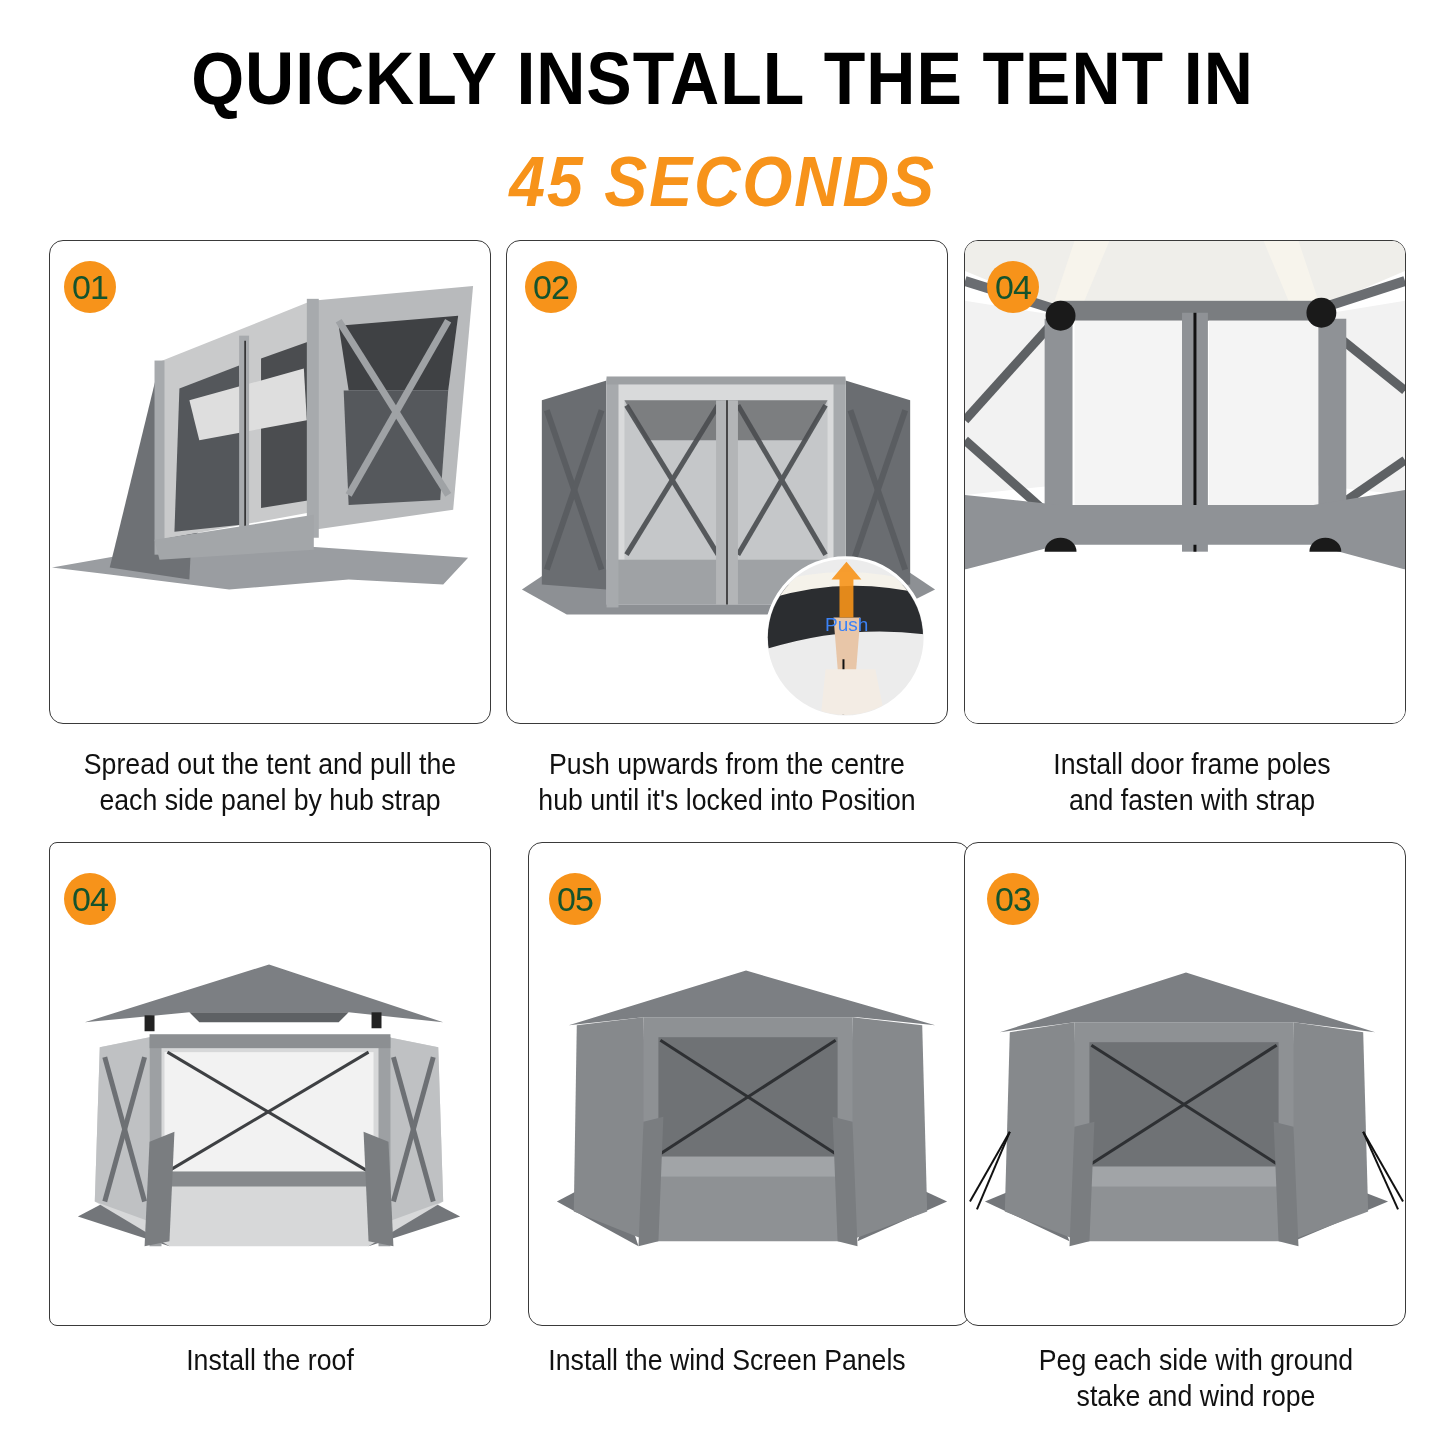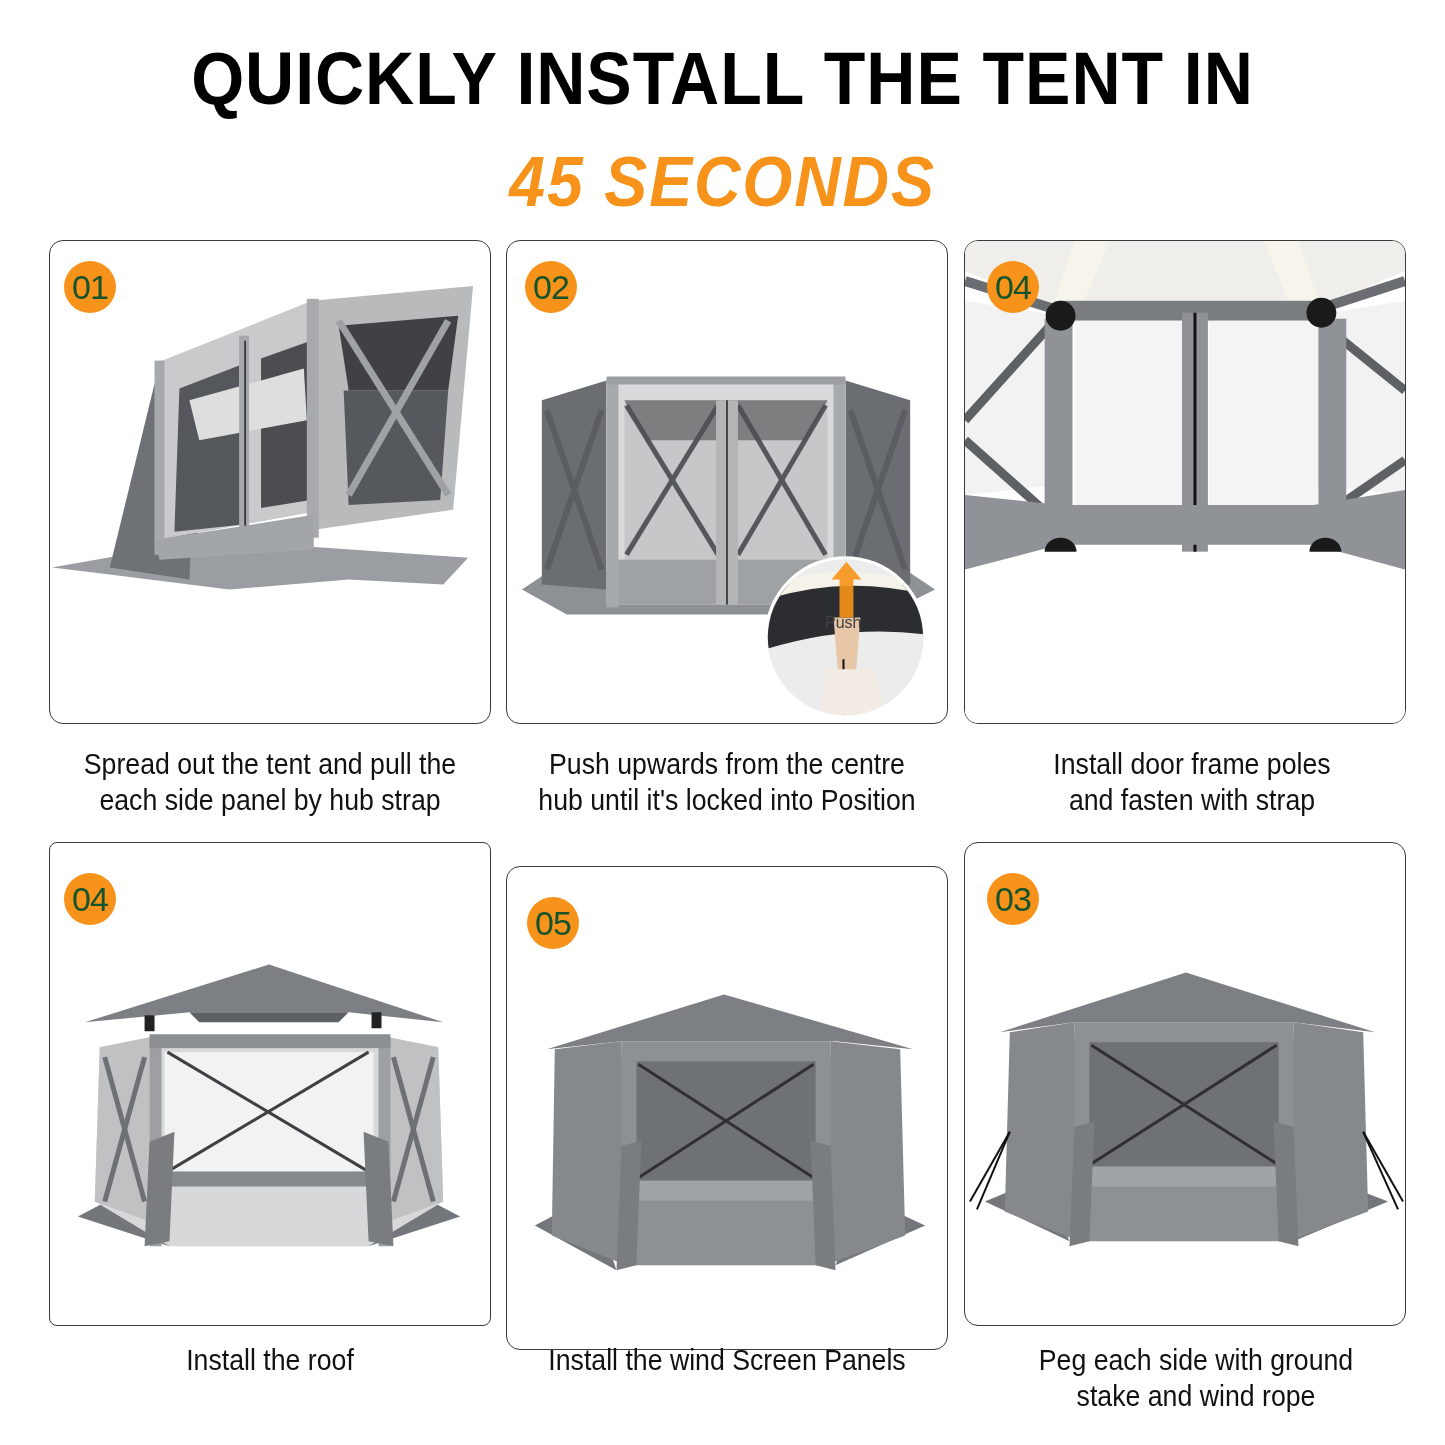--- a/index.html
+++ b/index.html
@@ -21,21 +21,21 @@
     position:absolute; width:52px; height:52px; border-radius:50%;
     background:#f7931a; color:#14532d; font-size:34px; line-height:52px;
     text-align:center; font-family:"Liberation Sans", sans-serif; letter-spacing:-1px;
     z-index:3;
   }
   .caption {
     position:absolute; width:460px; text-align:center; font-size:29px; line-height:36px;
     color:#111; transform:scaleX(0.92);
   }
   .push-label {
-    position:absolute; font-size:16px; color:#404040; font-weight:normal; z-index:4;
+    position:absolute; font-size:19px; color:#3b82f6; font-weight:normal; z-index:4;
   }
 </style>
 </head>
 <body>
 
 <div class="headline line1">QUICKLY INSTALL THE TENT IN</div>
 <div class="headline line2">45 SECONDS</div>
 
 <div class="card" style="left:49px; top:240px;">
   <div class="badge" style="left:14px; top:20px;">01</div>
@@ -190,21 +190,21 @@
     <polygon points="35,180 220,122 395,180 300,170 140,170" fill="#7c7f83"></polygon>
     <polygon points="140,170 300,170 290,180 150,180" fill="#5e6164"></polygon>
     <rect x="95" y="173" width="10" height="16" fill="#222"></rect>
     <rect x="323" y="170" width="10" height="16" fill="#222"></rect>
   </svg>
 </div>
 <div class="caption" style="left:40px; top:1342px;">
   <div>Install the roof</div>
 </div>
 
-<div class="card" style="left:506px; top:842px;margin-top:24px;">
+<div class="card" style="left:528px; top:842px;">
   <div class="badge" style="left:20px; top:30px;">05</div>
   <svg class="art" viewBox="0 0 442 484">
     <polygon points="28,360 85,330 110,405" fill="#73767a"></polygon>
     <polygon points="355,330 420,360 330,400" fill="#73767a"></polygon>
 
     <polygon points="48,183 115,175 120,400 45,370" fill="#86898c"></polygon>
     <polygon points="325,175 395,183 400,370 320,400" fill="#86898c"></polygon>
 
     <polygon points="115,175 325,175 325,400 115,400" fill="#8e9194"></polygon>
     <rect x="130" y="195" width="180" height="120" fill="#6f7275"></rect>

